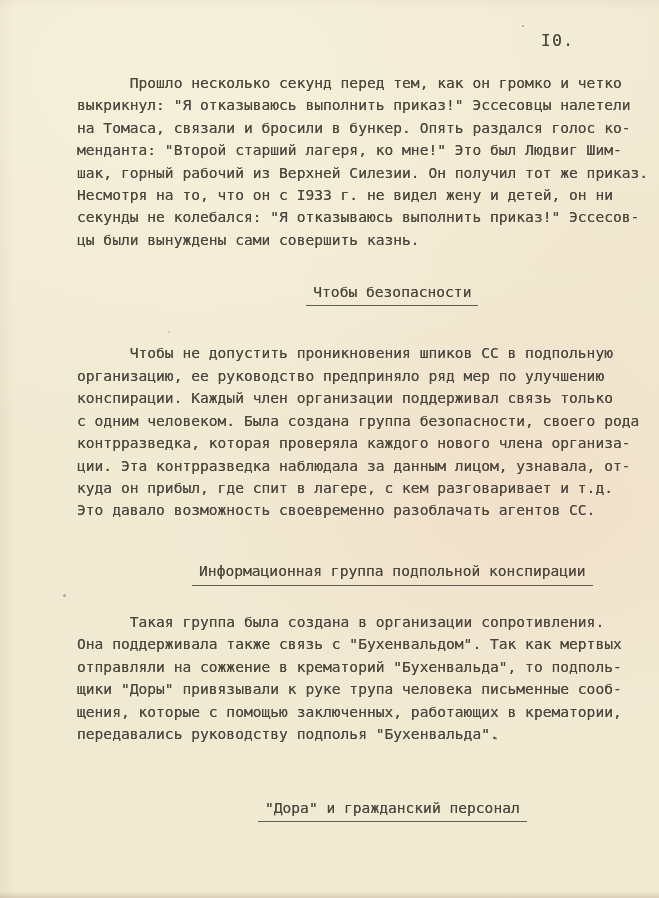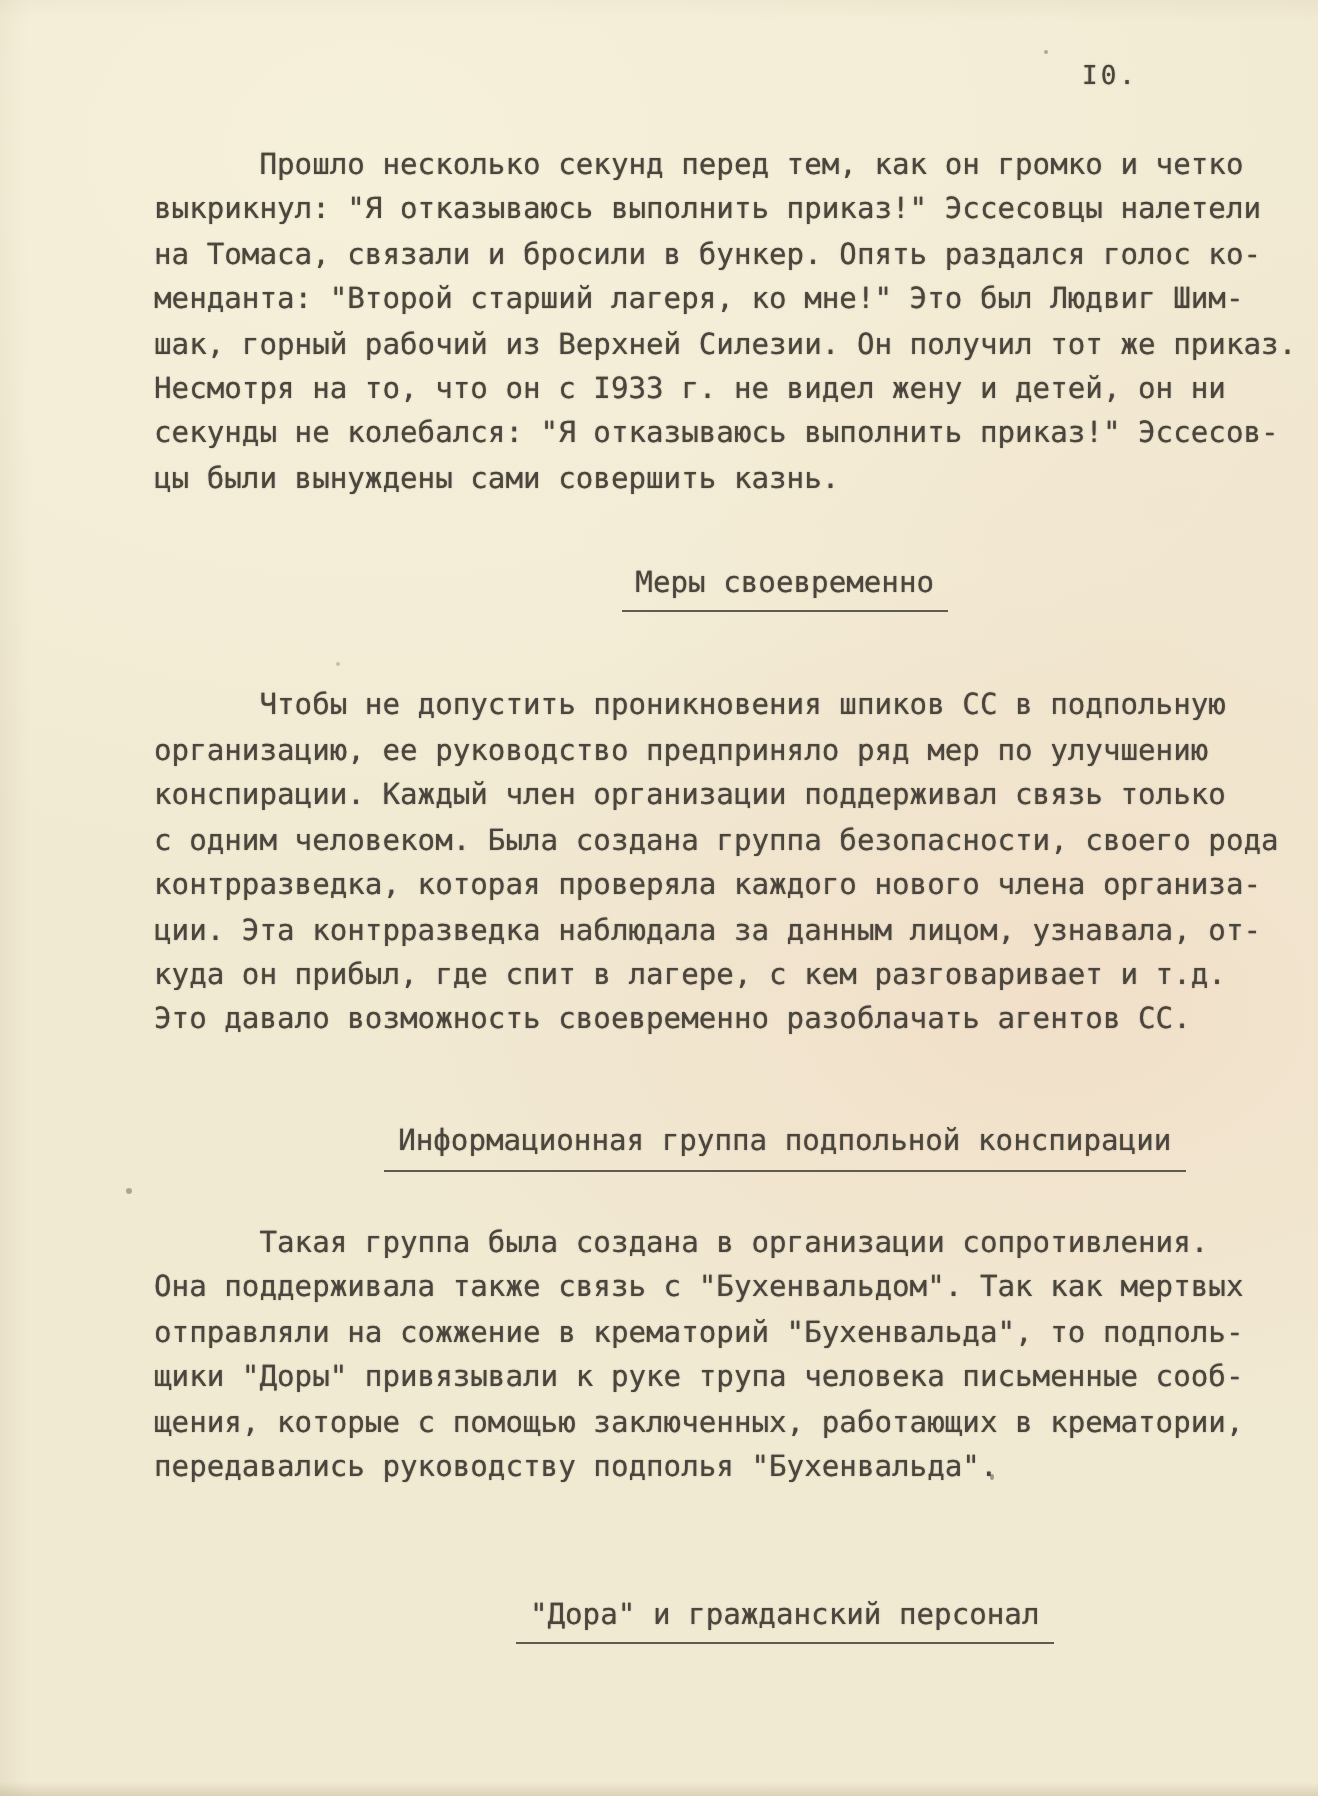--- a/index.html
+++ b/index.html
@@ -22,21 +22,21 @@
       linear-gradient(to right, rgba(150,130,95,0.10), rgba(150,130,95,0) 14px),
       linear-gradient(to top, rgba(140,118,82,0.22), rgba(140,118,82,0) 7px),
       linear-gradient(to bottom, rgba(150,130,95,0.08), rgba(150,130,95,0) 10px);
     font-family: "DejaVu Sans Mono", "Liberation Mono", monospace;
     color: #4b463d;
   }
   .page-number {
     position: absolute;
     top: 31px;
     left: 541px;
-    font-size: 13px;
+    font-size: 16px;
     letter-spacing: 1.5px;
     text-shadow: 0 0 0.6px rgba(75,68,58,0.8);
   }
   .text-block {
     position: absolute;
     top: 72px;
     left: 77px;
     width: 578px;
     font-size: 14.6px;
     line-height: 22.4px;
@@ -83,21 +83,21 @@
 выкрикнул: "Я отказываюсь выполнить приказ!" Эссесовцы налетели
 на Томаса, связали и бросили в бункер. Опять раздался голос ко-
 менданта: "Второй старший лагеря, ко мне!" Это был Людвиг Шим-
 шак, горный рабочий из Верхней Силезии. Он получил тот же приказ.
 Несмотря на то, что он с I933 г. не видел жену и детей, он ни
 секунды не колебался: "Я отказываюсь выполнить приказ!" Эссесов-
 цы были вынуждены сами совершить казнь.</div>
 
 
     <div class="heading heading-1">
-      <span class="u">Меры своевременно</span>
+      <span class="u">Чтобы безопасности</span>
     </div>
 
     <div class="para">      Чтобы не допустить проникновения шпиков СС в подпольную
 организацию, ее руководство предприняло ряд мер по улучшению
 конспирации. Каждый член организации поддерживал связь только
 с одним человеком. Была создана группа безопасности, своего рода
 контрразведка, которая проверяла каждого нового члена организа-
 ции. Эта контрразведка наблюдала за данным лицом, узнавала, от-
 куда он прибыл, где спит в лагере, с кем разговаривает и т.д.
 Это давало возможность своевременно разоблачать агентов СС.</div>

